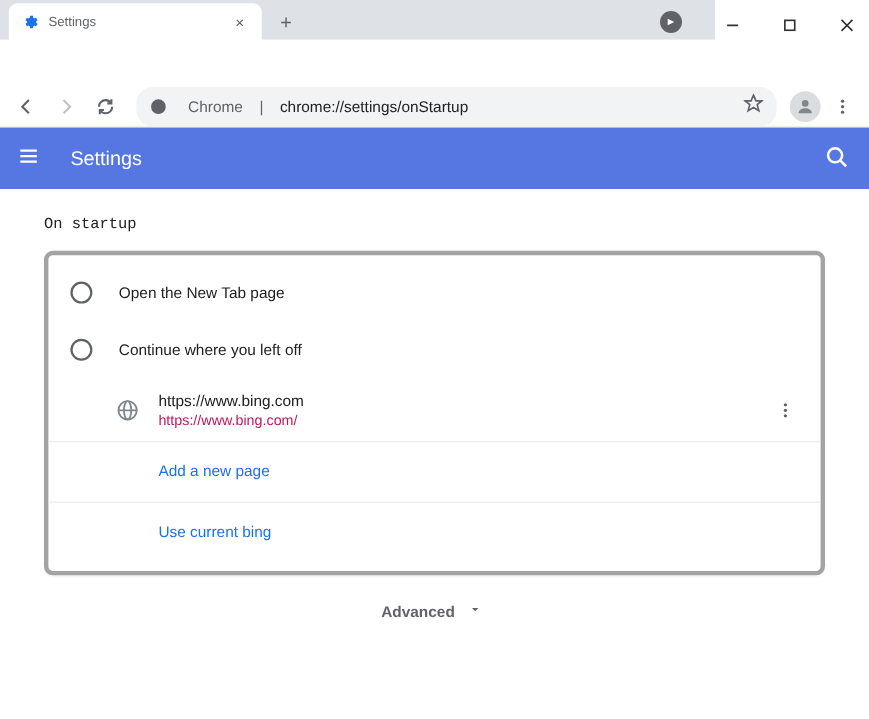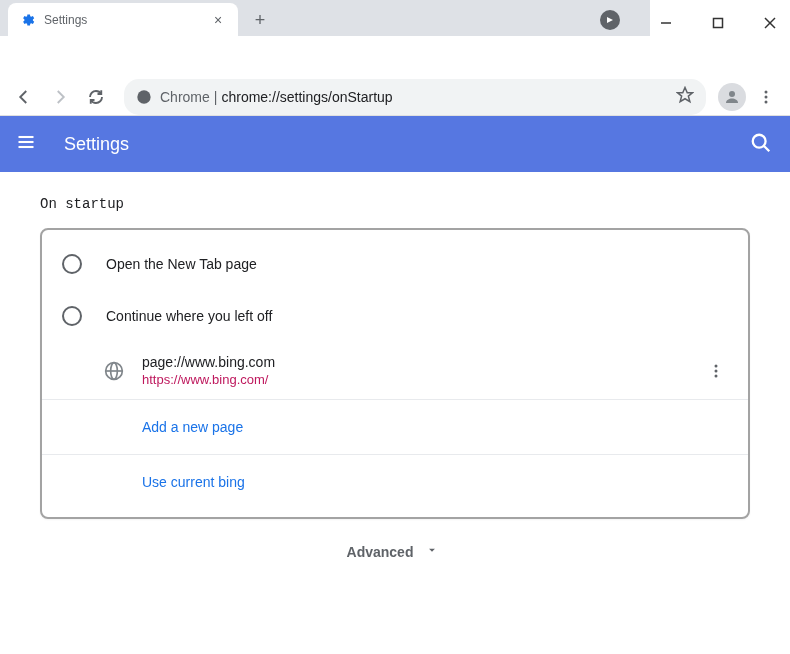--- a/index.html
+++ b/index.html
@@ -12,39 +12,39 @@
     .tab { background: #fff; height: 34px; width: 230px; display: flex; align-items: center; padding: 0 12px; border-radius: 8px 8px 0 0; margin-left: 8px; margin-top: 4px; position: relative; }
     .tab-favicon { width: 16px; height: 16px; margin-right: 8px; }
     .tab-title { font-size: 12px; color: #5f6368; flex: 1; }
     .tab-close { width: 16px; height: 16px; display: flex; align-items: center; justify-content: center; color: #5f6368; font-size: 14px; }
     .new-tab { width: 28px; height: 28px; display: flex; align-items: center; justify-content: center; margin-left: 8px; color: #5f6368; font-size: 18px; margin-top: 4px; }
     .cast-icon { position: absolute; right: 170px; top: 10px; width: 20px; height: 20px; background: #5f6368; border-radius: 50%; display: flex; align-items: center; justify-content: center; color: #fff;}
     
     .toolbar { height: 38px; display: flex; align-items: center; padding: 0 8px; background: #fff; border-bottom: 1px solid #e0e0e0; margin-top: 38px; gap: 4px; }
     .nav-btn { width: 32px; height: 32px; display: flex; align-items: center; justify-content: center; color: #5f6368; border-radius: 50%; }
     .nav-btn.disabled { color: #bdc1c6; }
-    .address-bar { flex: 1; height: 30px; background: #f1f3f4; border-radius: 15px; display: flex; align-items: center; padding: 18px 12px; margin: 0 8px; }
+    .address-bar { flex: 1; height: 30px; background: #f1f3f4; border-radius: 15px; display: flex; align-items: center; padding: 18px 12px; margin: 0 8px; gap: 11px; }
     .addr-icon { width: 16px; height: 16px; margin-right: 8px; display: flex; align-items: center; justify-content: center; }
     .addr-origin { color: #5f6368; font-size: 14px; }
     .addr-divider { color: #5f6368; margin: 0 4px; font-size: 14px; }
     .addr-path { color: #202124; font-size: 14px; }
     .star-btn { margin-left: auto; color: #5f6368; }
     .profile-btn { width: 28px; height: 28px; background: #dadce0; border-radius: 50%; display: flex; align-items: center; justify-content: center; }
     .menu-btn { width: 32px; height: 32px; display: flex; align-items: center; justify-content: center; color: #5f6368; }
     
     .settings-header { height: 56px; background: #5677e1; display: flex; align-items: center; padding: 0 16px; color: #fff; }
     .hamburger { width: 24px; height: 24px; margin-right: 24px; }
     .settings-title { font-size: 18px; font-weight: 400; flex: 1; }
     .search-icon { width: 24px; height: 24px; }
     
     .content-area { height: 520px; overflow-y: scroll; background: #fff; position: relative; }
     .content-inner { padding: 24px 40px; }
     .section-title { font-size: 14px; color: #202124; margin-bottom: 16px; font-weight: 500; font-family: Liberation Mono, monospace; }
     
-    .card { background: #fff; border: 2px solid #a3a3a3; border-radius: 8px; padding: 8px 0; box-shadow: 0 1px 2px rgba(0,0,0,0.05); }
+    .card { background: #fff; border: 4px solid #a3a3a3; border-radius: 8px; padding: 8px 0; box-shadow: 0 1px 2px rgba(0,0,0,0.05); }
     .radio-row { display: flex; align-items: center; padding: 16px 20px; }
     .radio { width: 20px; height: 20px; border: 2px solid #5f6368; border-radius: 50%; margin-right: 24px; position: relative; flex-shrink: 0; }
     .radio.selected { border-color: #1a73e8; }
     .radio.selected::after { content: ''; position: absolute; width: 10px; height: 10px; background: #1a73e8; border-radius: 50%; top: 3px; left: 3px; }
     .radio-label { font-size: 14px; color: #202124; }
     
     .page-entry { display: flex; align-items: center; padding: 12px 20px 12px 62px; }
     .globe-icon { width: 20px; height: 20px; margin-right: 18px; flex-shrink: 0; }
     .page-info { flex: 1; }
     .page-title { font-size: 14px; color: #202124; }
@@ -185,21 +185,21 @@
 
       <div class="page-entry">
         <div class="globe-icon">
           <svg width="20" height="20" viewBox="0 0 24 24" fill="none" stroke="#80868b" stroke-width="2">
               <circle cx="12" cy="12" r="10"></circle>
               <ellipse cx="12" cy="12" rx="4" ry="10"></ellipse>
               <line x1="2" y1="12" x2="22" y2="12"></line>
             </svg>
         </div>
         <div class="page-info">
-          <div class="page-title">page://www.bing.com</div>
+          <div class="page-title">https://www.bing.com</div>
           <div class="page-url">https://www.bing.com/</div>
         </div>
         <div class="dots-btn">
           <svg width="16" height="16" viewBox="0 0 16 16" fill="#5f6368">
               <circle cx="8" cy="3" r="1.5"></circle>
               <circle cx="8" cy="8" r="1.5"></circle>
               <circle cx="8" cy="13" r="1.5"></circle>
             </svg>
         </div>
       </div>

